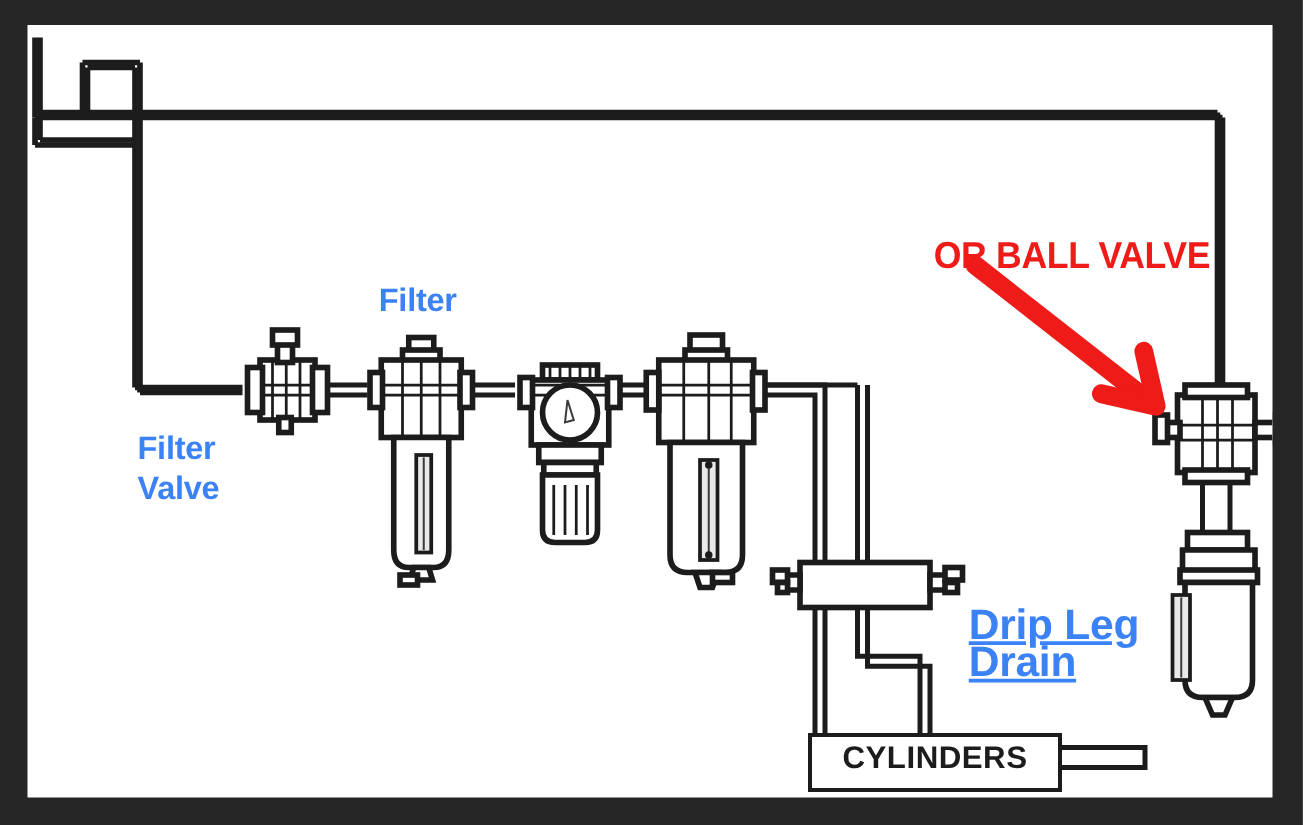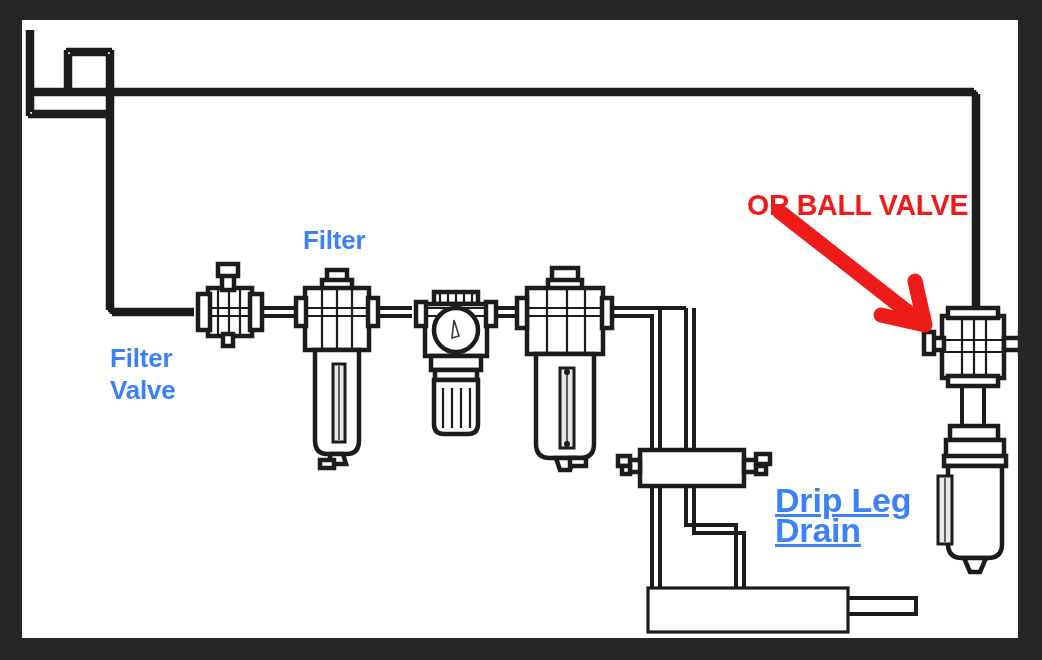--- a/index.html
+++ b/index.html
@@ -237,17 +237,18 @@
     <div class="lbl lbl-comp" style="left:281px;top:206px;">Filter</div>
 
 
 
     <div class="lbl lbl-lock">Filter</div>
     <div class="lbl lbl-lock" style="top:356px;">Valve</div>
 
     <div class="lbl lbl-drip">Drip Leg</div>
     <div class="lbl lbl-drip" style="top:492px;text-align:right;">Drain</div>
 
+    <div class="lbl-cyl">CYLINDERS</div>
 
     <div class="red-txt">OR BALL VALVE</div>
 
   </div>
 </div>
 
 </body></html>

